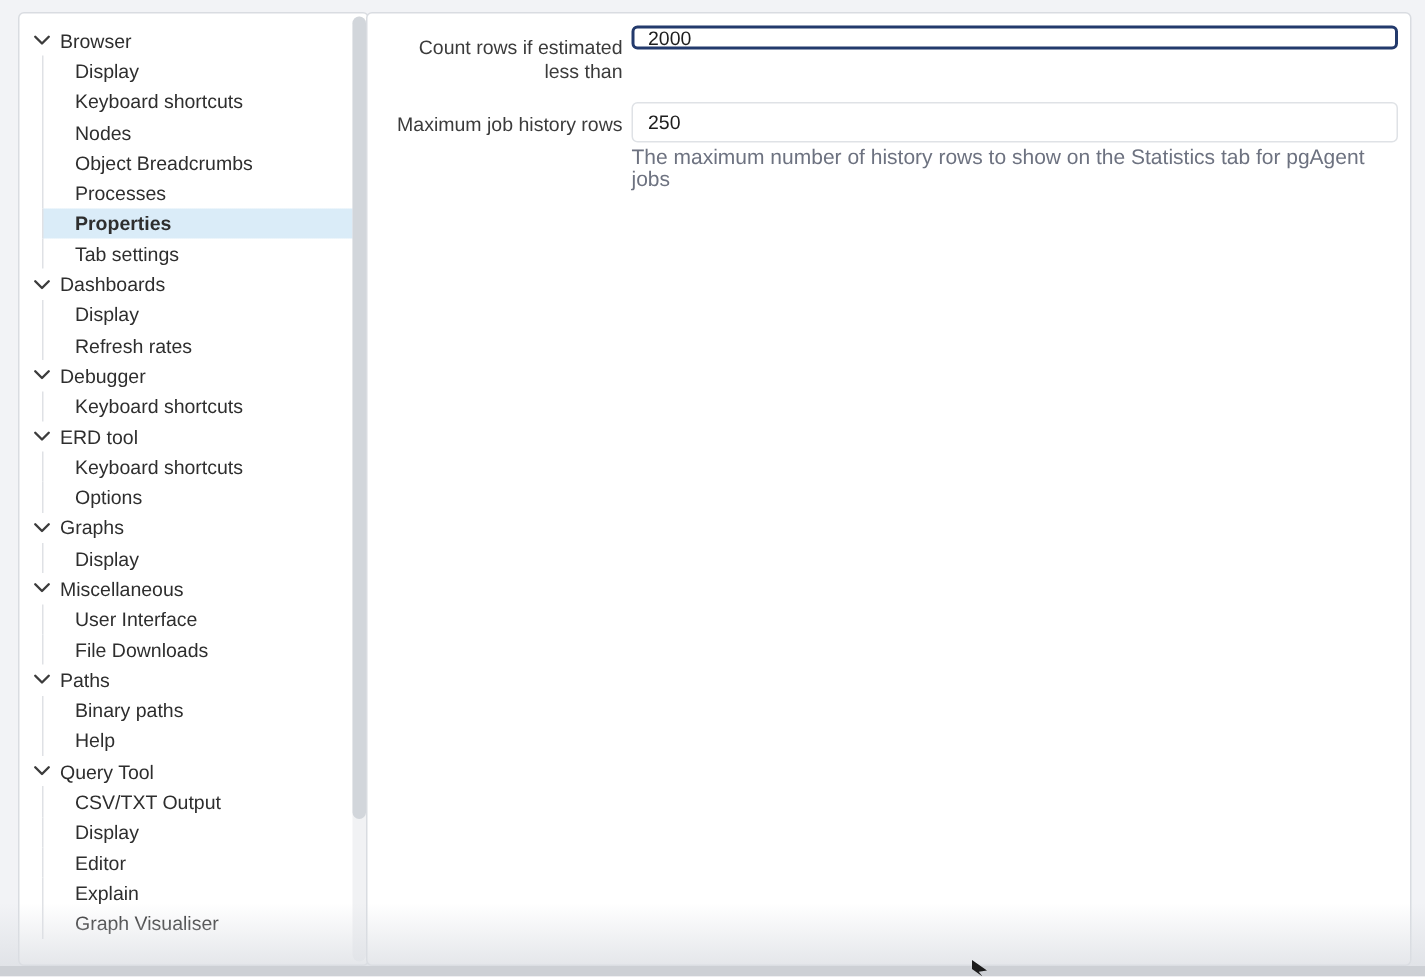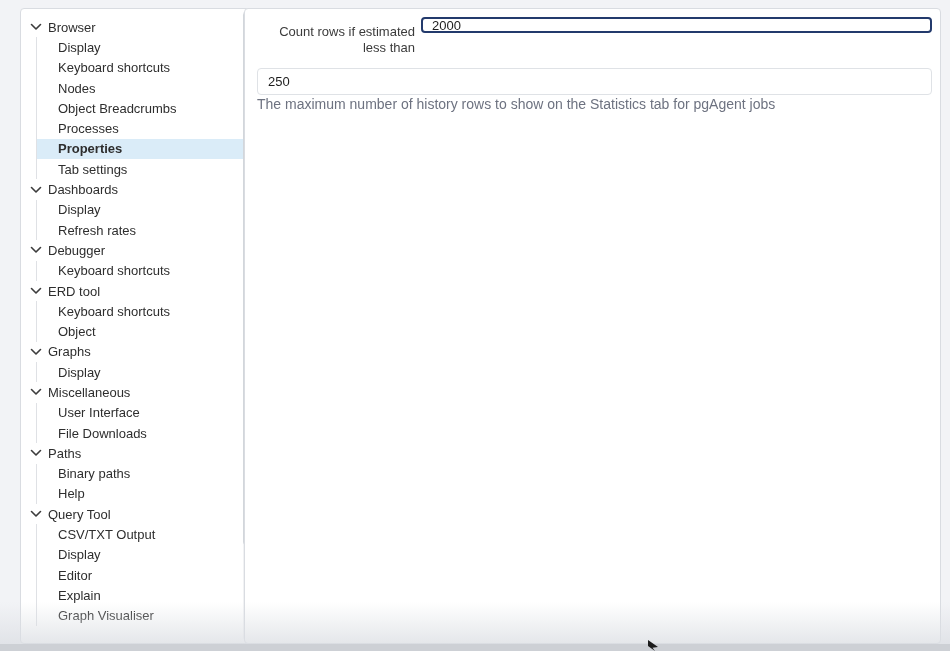--- a/index.html
+++ b/index.html
@@ -2,21 +2,21 @@
 <html style="--selection: #daecf8; --focus: #233a6c; --helper: #6d7280; --bottombar: #cdd0d5;"><head>
 <meta charset="utf-8">
 <style>
   html,body{margin:0;padding:0;}
   body{width:950px;height:651px;overflow:hidden;background:#f2f3f6;
        font-family:"Liberation Sans","DejaVu Sans",sans-serif;}
   .stage{position:relative;width:950px;height:651px;overflow:hidden;
          font-size:13px;color:#303030;}
 
   
-  .sidebar{position:absolute;left:20px;top:8px;width:234px;height:636px;
+  .sidebar{position:absolute;left:12px;top:8px;width:234px;height:636px;
            background:#ffffff;border:1px solid #d9dce1;border-radius:4px;
            box-sizing:border-box;overflow:hidden;}
   .tree{padding-top:8px;}
   .row{height:20.3px;display:flex;align-items:center;position:relative;
        white-space:nowrap;cursor:default;}
   .row.parent{padding-left:9px;gap:6px;}
   .row.child{padding-left:37px;}
   .row.child::before{content:"";position:absolute;left:15px;top:0;bottom:0;
        width:1px;background:#dfe1e5;}
   .row.child.selected{background:linear-gradient(to right,
@@ -120,21 +120,21 @@
       <svg width="12" height="8" viewBox="0 0 12 8">
               <polyline points="1.5,1.5 6,6 10.5,1.5"></polyline>
             </svg>
     </span>
     <span class="lbl">ERD tool</span>
   </div>
         <div class="row child">
     <span class="lbl">Keyboard shortcuts</span>
   </div>
         <div class="row child">
-    <span class="lbl">Object</span>
+    <span class="lbl">Options</span>
   </div>
         <div class="row parent">
     <span class="chev">
       <svg width="12" height="8" viewBox="0 0 12 8">
               <polyline points="1.5,1.5 6,6 10.5,1.5"></polyline>
             </svg>
     </span>
     <span class="lbl">Graphs</span>
   </div>
         <div class="row child">
@@ -200,20 +200,21 @@
   <div class="content">
 
     <div class="field-row">
       <label class="flabel">Count rows if estimated less than</label>
       <div class="fctl">
         <input class="tinput focused" type="text" autofocus="" value="2000" style="">
       </div>
     </div>
 
     <div class="field-row">
+      <label class="flabel">Maximum job history rows</label>
       <div class="fctl">
         <input class="tinput" type="text" value="250" style="">
         <div class="helper">The maximum number of history rows to show on the Statistics tab for pgAgent jobs</div>
       </div>
     </div>
 
   </div>
 
   <div class="bottom-fade"></div>
   <div class="bottom-bar"></div>

